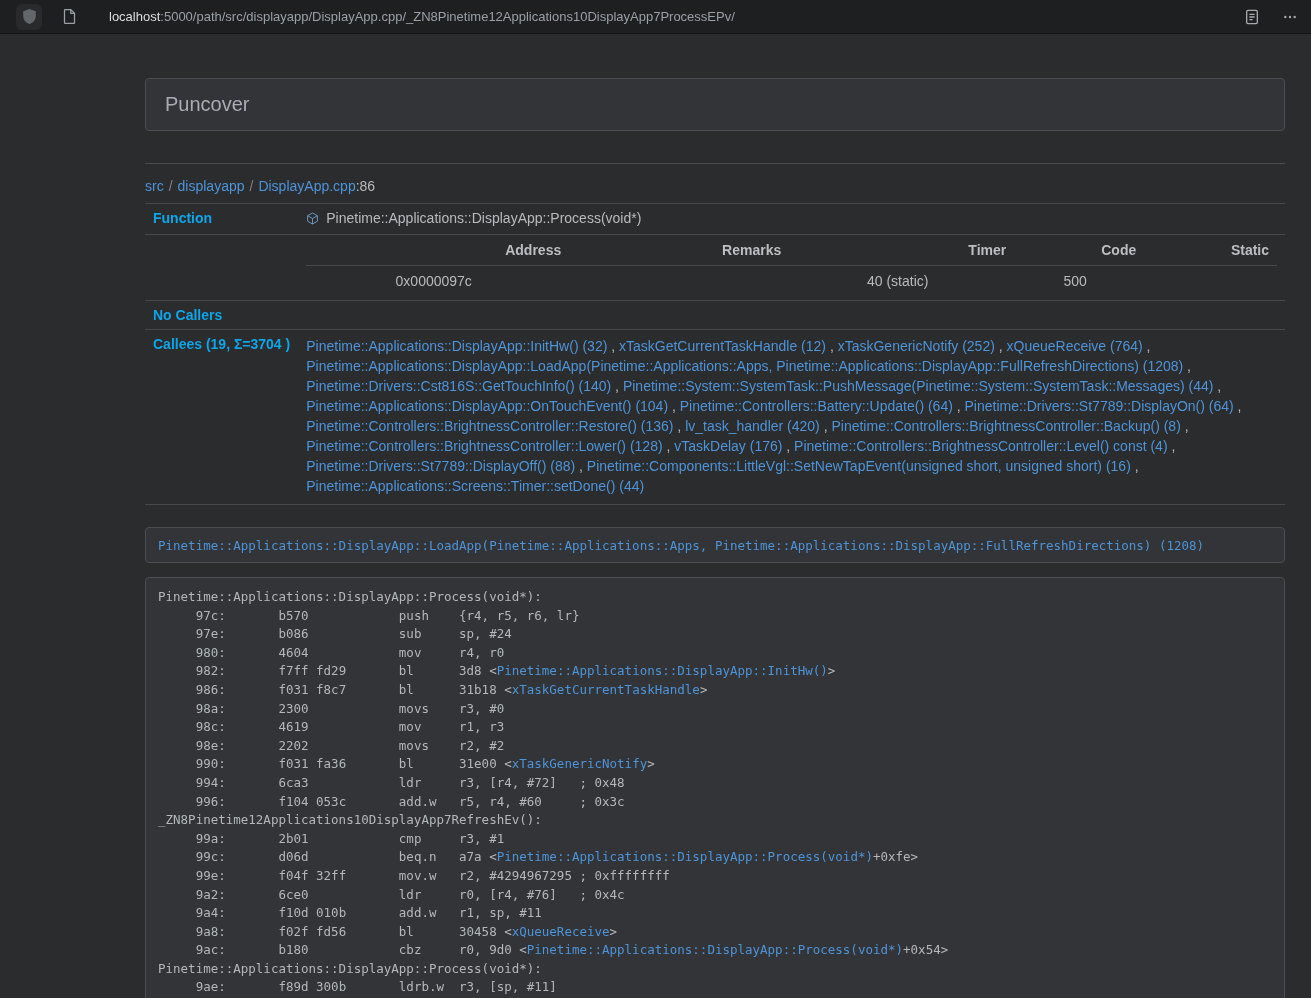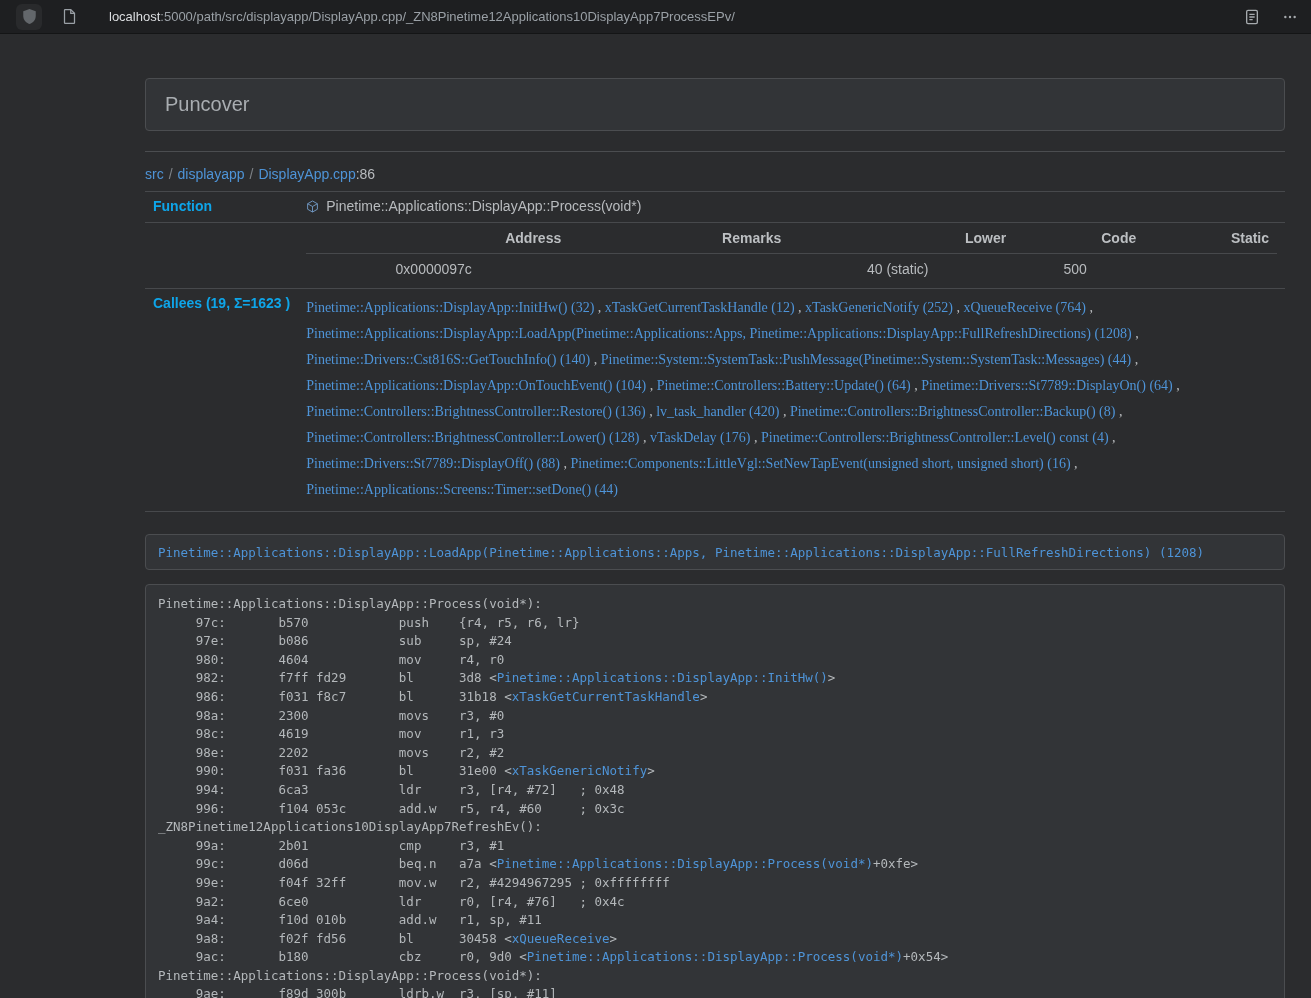--- a/index.html
+++ b/index.html
@@ -17,42 +17,42 @@
           display:flex;align-items:center;justify-content:center;flex:none;cursor:pointer;}
   .doc-btn{margin-left:21px;display:flex;align-items:center;flex:none;}
   .url{margin-left:9px;font-size:13px;color:var(--muted);white-space:nowrap;overflow:hidden;flex:1;padding-left:24px;}
   .url .host{color:#dcdee1;}
   .top-icons{display:flex;align-items:center;gap:23px;margin-right:13px;flex:none;}
   .top-icons span{display:flex;align-items:center;cursor:pointer;}
 
   
   .container{width:1140px;margin-left:145px;padding-top:44px;}
   .navbar{background:var(--panel-bg);border:1px solid var(--panel-border);border-radius:4px;
-          padding:14px 19px;margin-bottom:20px;}
+          padding:14px 19px;margin-bottom:32px;}
   .brand{font-size:20px;color:#a9adb1;text-decoration:none;}
   hr.divider{border:0;border-top:1px solid var(--panel-border);margin:18px 0 0 0;}
   .breadcrumb{margin:14px 0 9px 0;font-size:14px;color:var(--muted);}
   .breadcrumb a{color:var(--link);text-decoration:none;margin-top:16px;}
   .bc-sep{margin:0 5px;color:#7e8388;}
   .bc-line{color:var(--text);}
 
   table.ftable{width:100%;border-collapse:collapse;font-size:14px;color:var(--text);
           border-bottom:1px solid var(--row-border);}
   .ftable>tbody>tr>th,.ftable>tbody>tr>td{border-top:1px solid var(--row-border);
           padding:6px 8px;text-align:left;vertical-align:top;}
   .ftable>tbody>tr>th{font-weight:bold;width:152px;white-space:nowrap;color:#0ea5e9;}
   .func-row-icon{display:inline-block;vertical-align:-2px;margin-right:7px;}
 
   table.stats{width:100%;border-collapse:collapse;font-size:14px;}
   .stats th{text-align:right;font-weight:bold;color:#bcbfc2;padding:1px 8px 7px 0;
           border-bottom:1px solid var(--row-border);}
   .stats td{padding:7px 8px 5px 0;text-align:center;}
   .c-address{width:263px;} .c-remarks{width:220px;} .c-stack{width:225px;} .c-code{width:130px;}
 
-  .callees-cell{line-height:26px;padding-bottom:8px !important;font-family:Liberation Serif, serif;}
+  .callees-cell{line-height:20px;padding-bottom:8px !important;}
   a.clink{color:var(--link);text-decoration:none;white-space:nowrap;}
   .sep2{color:var(--text);}
 
   .well{margin-top:22px;background:var(--panel-bg);border:1px solid var(--panel-border);
           border-radius:4px;padding:8px 12px;}
   .well a{font-family:"DejaVu Sans Mono",monospace;font-size:12.5px;color:var(--link);
           text-decoration:none;}
 
   pre.code{margin:14px 0 0 0;background:var(--panel-bg);border:1px solid var(--panel-border);
           border-radius:4px;padding:10px 12px;font-family:"DejaVu Sans Mono",monospace;
@@ -119,39 +119,43 @@
         </td>
       </tr>
       <tr>
         <th></th>
         <td>
           <table class="stats">
             <thead>
               <tr>
                 <th class="c-address">Address</th>
                 <th class="c-remarks">Remarks</th>
-                <th class="c-stack">Lower</th>
+                <th class="c-stack">Timer</th>
                 <th class="c-code">Code</th>
                 <th>Static</th>
               </tr>
             </thead>
             <tbody>
               <tr>
                 <td>0x0000097c</td>
                 <td></td>
                 <td>40 (static)</td>
                 <td>500</td>
                 <td></td>
               </tr>
             </tbody>
           </table>
         </td>
       </tr>
       <tr>
-        <th>Callees (19, Σ=1623 )</th>
+        <th>No Callers</th>
+        <td></td>
+      </tr>
+      <tr>
+        <th>Callees (19, Σ=3704 )</th>
         <td class="callees-cell" id="callees-cell"><a href="#" class="clink">Pinetime::Applications::DisplayApp::InitHw() (32)</a><span class="sep2"> , </span><a href="#" class="clink">xTaskGetCurrentTaskHandle (12)</a><span class="sep2"> , </span><a href="#" class="clink">xTaskGenericNotify (252)</a><span class="sep2"> , </span><a href="#" class="clink">xQueueReceive (764)</a><span class="sep2"> , </span><a href="#" class="clink">Pinetime::Applications::DisplayApp::LoadApp(Pinetime::Applications::Apps, Pinetime::Applications::DisplayApp::FullRefreshDirections) (1208)</a><span class="sep2"> , </span><a href="#" class="clink">Pinetime::Drivers::Cst816S::GetTouchInfo() (140)</a><span class="sep2"> , </span><a href="#" class="clink">Pinetime::System::SystemTask::PushMessage(Pinetime::System::SystemTask::Messages) (44)</a><span class="sep2"> , </span><a href="#" class="clink">Pinetime::Applications::DisplayApp::OnTouchEvent() (104)</a><span class="sep2"> , </span><a href="#" class="clink">Pinetime::Controllers::Battery::Update() (64)</a><span class="sep2"> , </span><a href="#" class="clink">Pinetime::Drivers::St7789::DisplayOn() (64)</a><span class="sep2"> , </span><a href="#" class="clink">Pinetime::Controllers::BrightnessController::Restore() (136)</a><span class="sep2"> , </span><a href="#" class="clink">lv_task_handler (420)</a><span class="sep2"> , </span><a href="#" class="clink">Pinetime::Controllers::BrightnessController::Backup() (8)</a><span class="sep2"> , </span><a href="#" class="clink">Pinetime::Controllers::BrightnessController::Lower() (128)</a><span class="sep2"> , </span><a href="#" class="clink">vTaskDelay (176)</a><span class="sep2"> , </span><a href="#" class="clink">Pinetime::Controllers::BrightnessController::Level() const (4)</a><span class="sep2"> , </span><a href="#" class="clink">Pinetime::Drivers::St7789::DisplayOff() (88)</a><span class="sep2"> , </span><a href="#" class="clink">Pinetime::Components::LittleVgl::SetNewTapEvent(unsigned short, unsigned short) (16)</a><span class="sep2"> , </span><a href="#" class="clink">Pinetime::Applications::Screens::Timer::setDone() (44)</a></td>
       </tr>
     </tbody>
   </table>
 
   <div class="well">
     <a href="#">Pinetime::Applications::DisplayApp::LoadApp(Pinetime::Applications::Apps, Pinetime::Applications::DisplayApp::FullRefreshDirections) (1208)</a>
   </div>
 
   <pre class="code" id="asm">Pinetime::Applications::DisplayApp::Process(void*):

